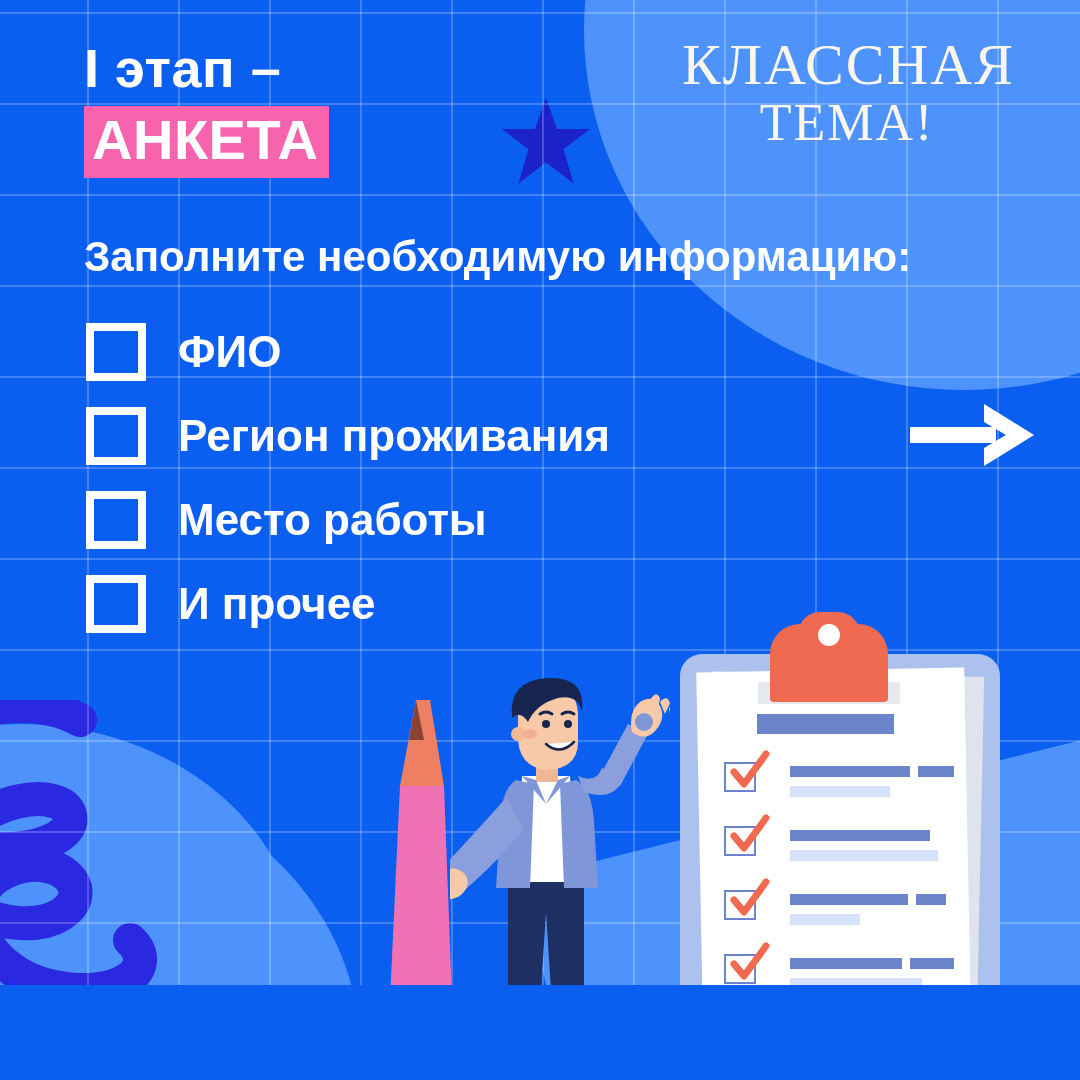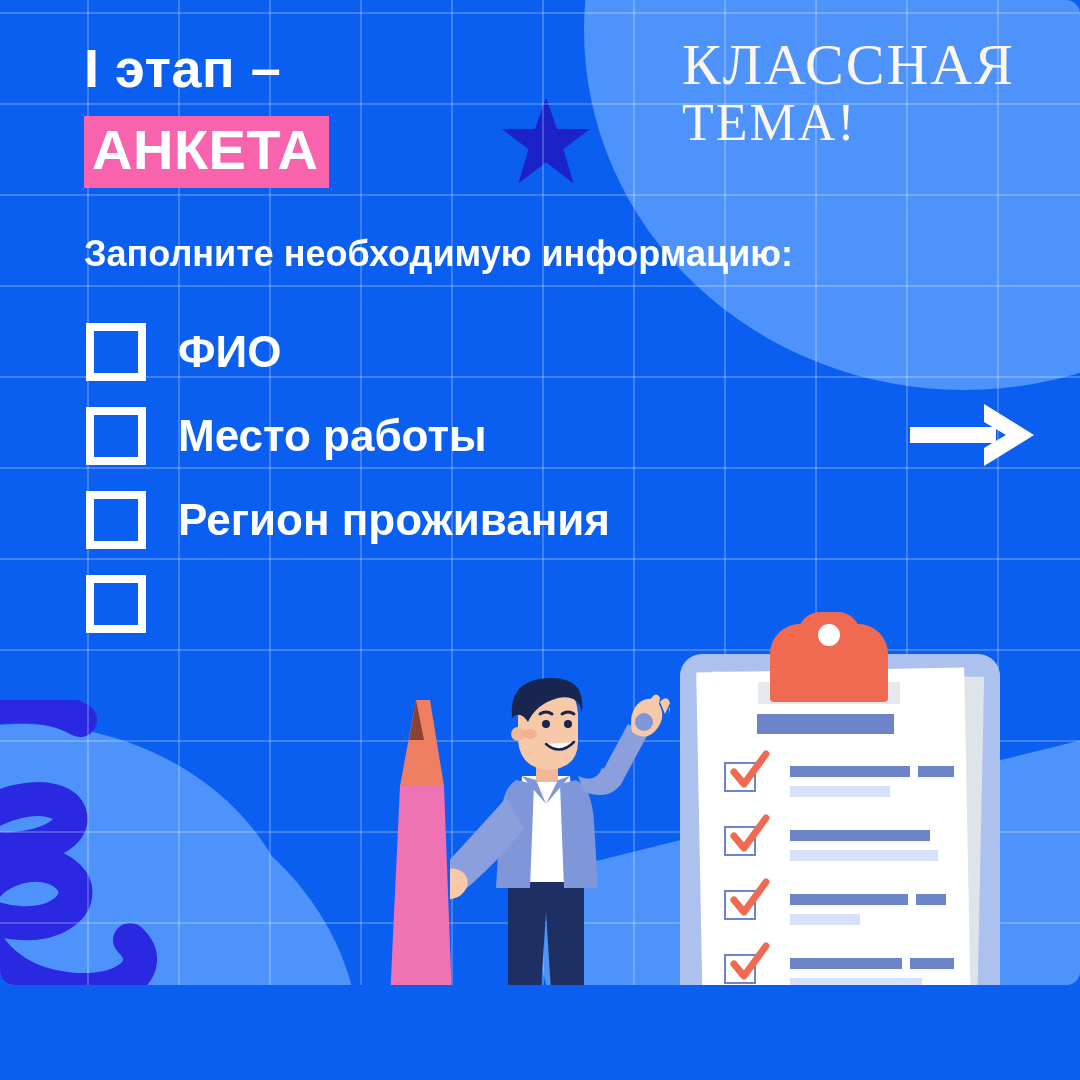--- a/index.html
+++ b/index.html
@@ -7,21 +7,20 @@
   html,body { width:1080px; height:1080px; overflow:hidden; }
   body {
     font-family:"Liberation Sans", sans-serif;
     background:#0b5ff0;
   }
   #poster {
     position:relative;
     width:1080px; height:985px;
     background:#0b5ff0;
     overflow:hidden;
-    border-radius:14px;
   }
 
   
   .layer { position:absolute; }
 
   .grid {
     inset:0;
     background-image:
       linear-gradient(to right, rgba(255,255,255,0.22) 2px, transparent 2px),
       linear-gradient(to bottom, rgba(255,255,255,0.22) 2px, transparent 2px);
@@ -98,36 +97,36 @@
   }
   .stage-line1 {
     color:#ffffff;
     font-size:54px;
     font-weight:bold;
     line-height:1.05;
     letter-spacing:0.5px;
   }
   .stage-badge {
     display:inline-block;
-    margin-top:19px;
+    margin-top:9px;
     background:#f863ad;
     color:#ffffff;
     font-size:56px;
     font-weight:bold;
     line-height:1.0;
     padding:6px 10px 10px 8px;
     letter-spacing:0.5px;
   }
 
   
   .logo {
     position:absolute;
     right:68px; top:36px;
     width:330px;
-    text-align:left;
+    text-align:center;
     z-index:10;
     color:#fdf6ec;
     font-family:"Liberation Serif", serif;
   }
   .logo-l1 {
     font-size:58px;
     letter-spacing:2px;
     line-height:1.0;
     white-space:nowrap;
   }
@@ -136,21 +135,21 @@
     letter-spacing:2px;
     line-height:1.05;
     margin-top:2px;
   }
 
   
   .subtitle {
     position:absolute;
     left:84px; top:233px;
     color:#ffffff;
-    font-size:36px;
+    font-size:42px;
     font-weight:bold;
     z-index:10;
     white-space:nowrap;
   }
 
   .checklist {
     position:absolute;
     left:86px; top:310px;
     z-index:10;
     list-style:none;
@@ -304,28 +303,29 @@
 
   <div class="subtitle">Заполните необходимую информацию:</div>
 
   <ul class="checklist">
     <li class="check-row">
       <span class="checkbox"></span>
       <span class="check-label">ФИО</span>
     </li>
     <li class="check-row">
       <span class="checkbox"></span>
+      <span class="check-label">Регион проживания</span>
+    </li>
+    <li class="check-row">
+      <span class="checkbox"></span>
       <span class="check-label">Место работы</span>
     </li>
     <li class="check-row">
       <span class="checkbox"></span>
-      <span class="check-label">Регион проживания</span>
-    </li>
-    <li class="check-row">
-      <span class="checkbox"></span>
+      <span class="check-label">И прочее</span>
     </li>
   </ul>
 
   <svg class="big-arrow" viewBox="0 0 124 62">
     <rect x="0" y="23" width="86" height="16" fill="#ffffff"></rect>
     <polygon points="74,0 124,31 74,62 74,44 96,31 74,18" fill="#ffffff"></polygon>
   </svg>
 
   <div class="small-arrow-btn">
     <svg width="40" height="22" viewBox="0 0 40 22">

